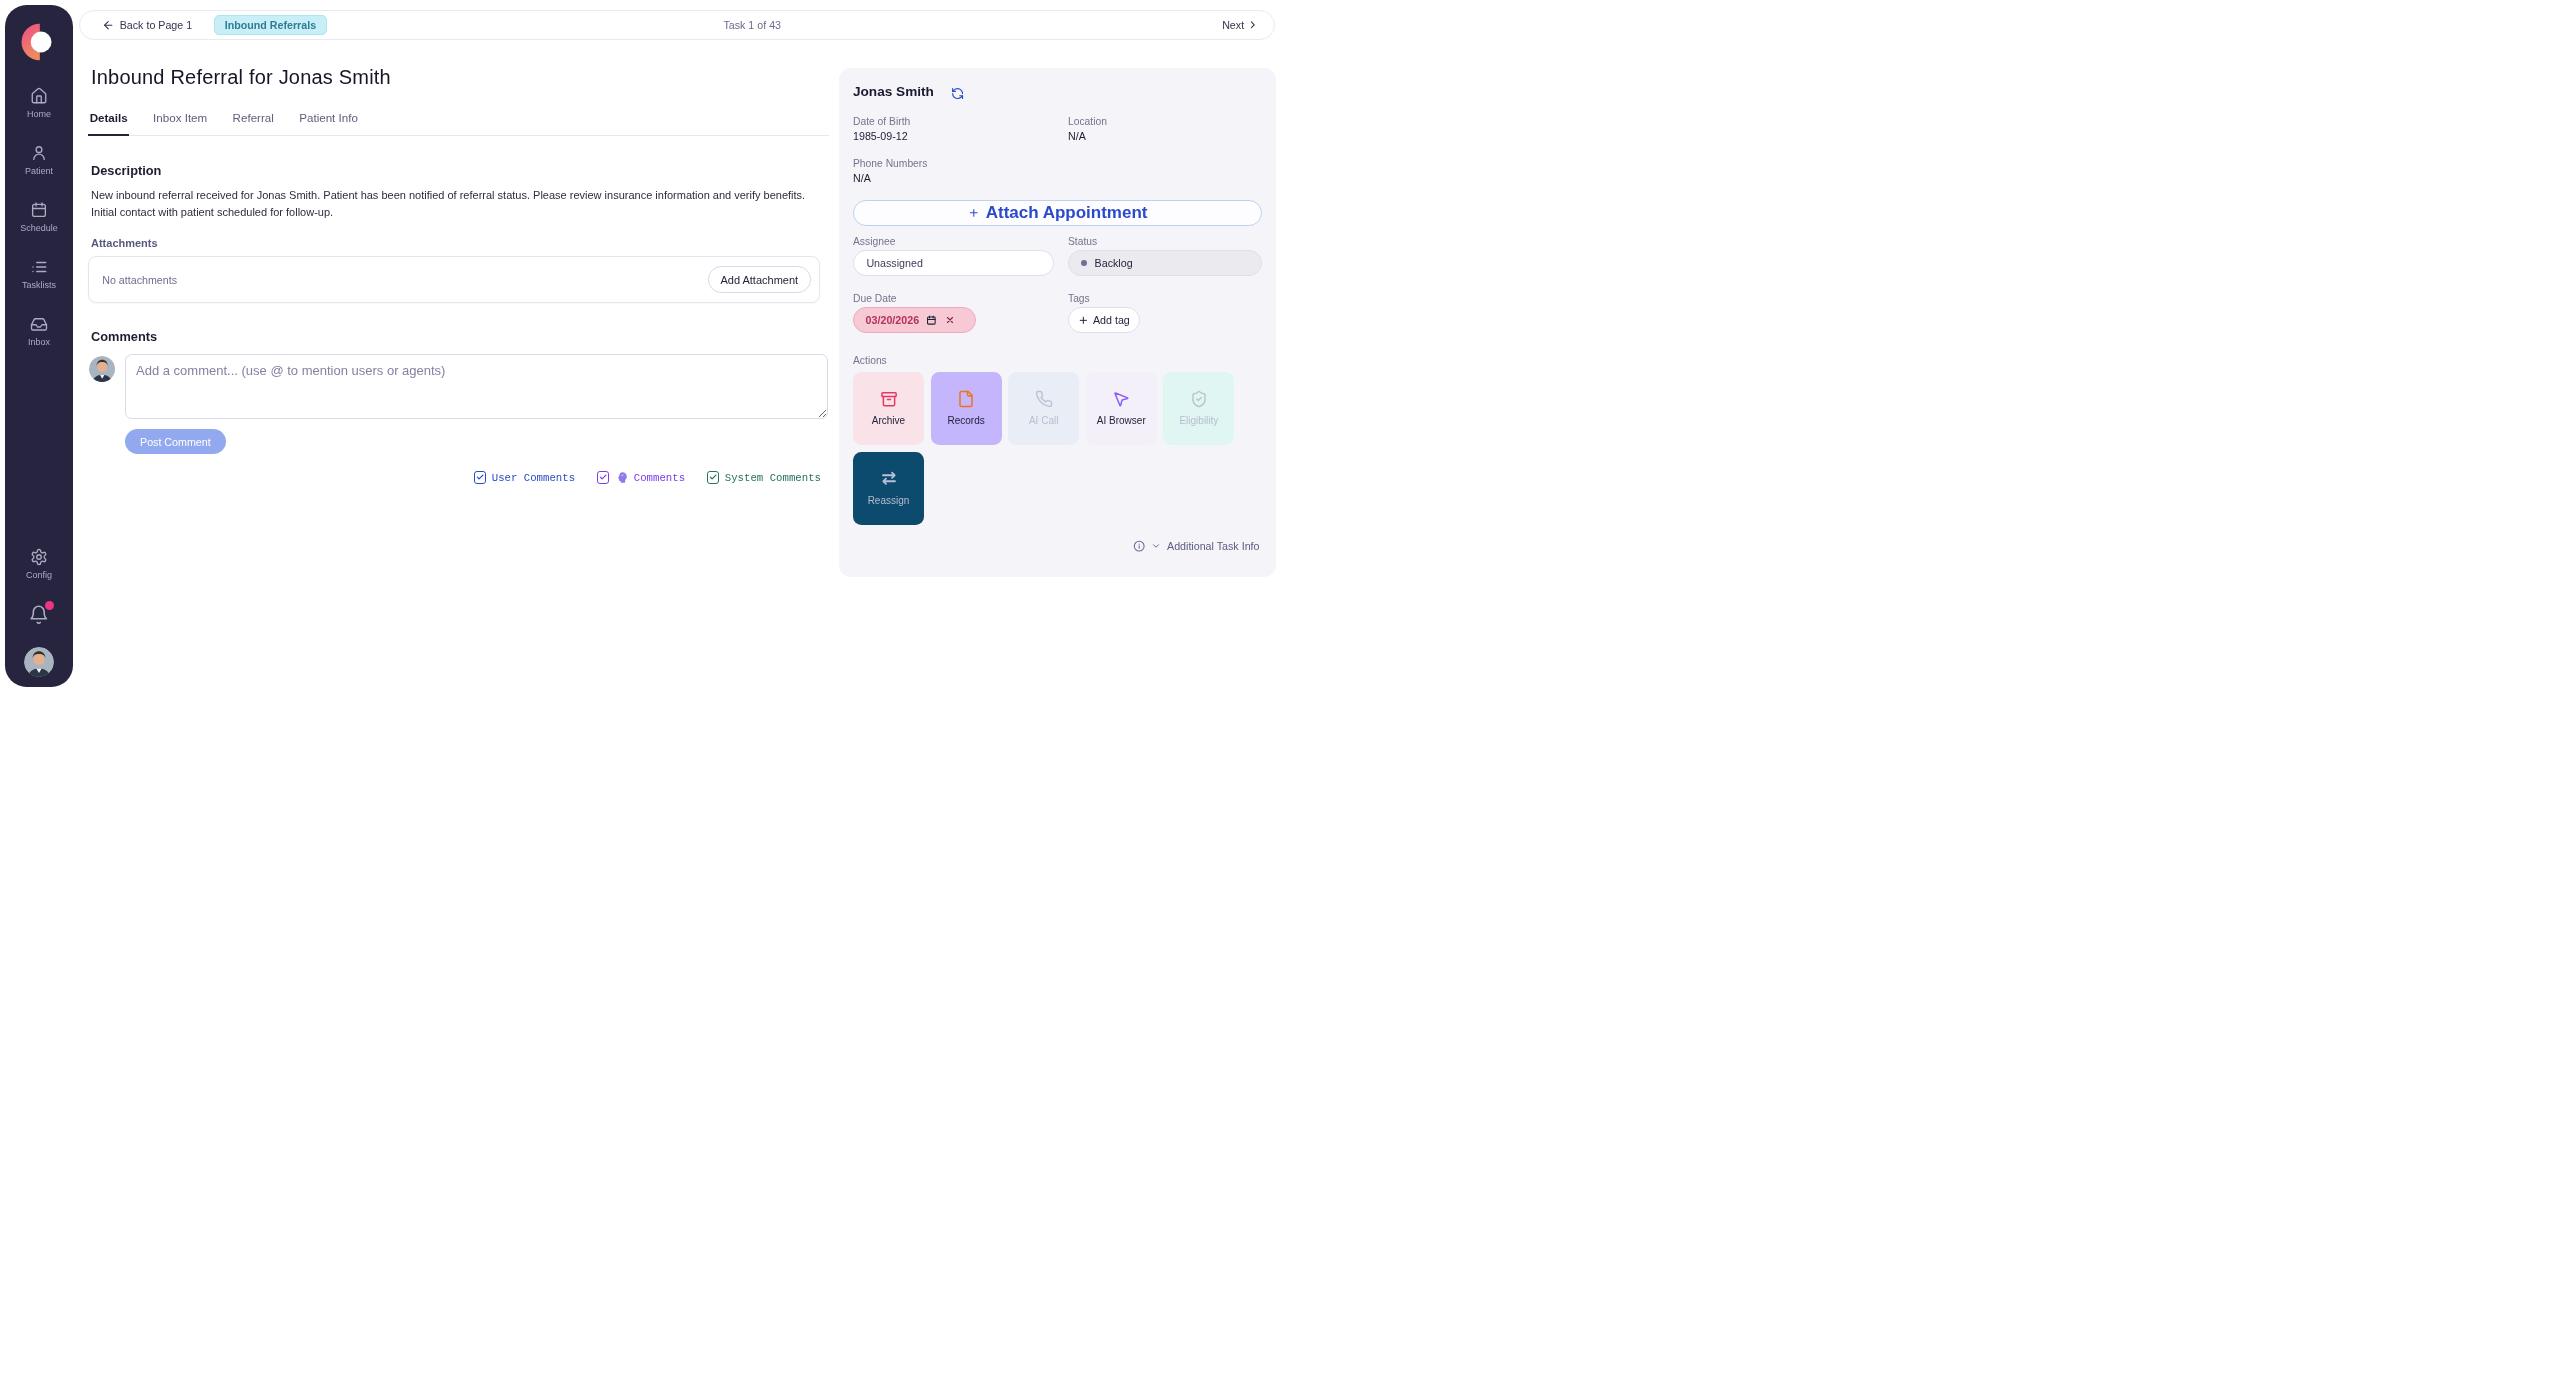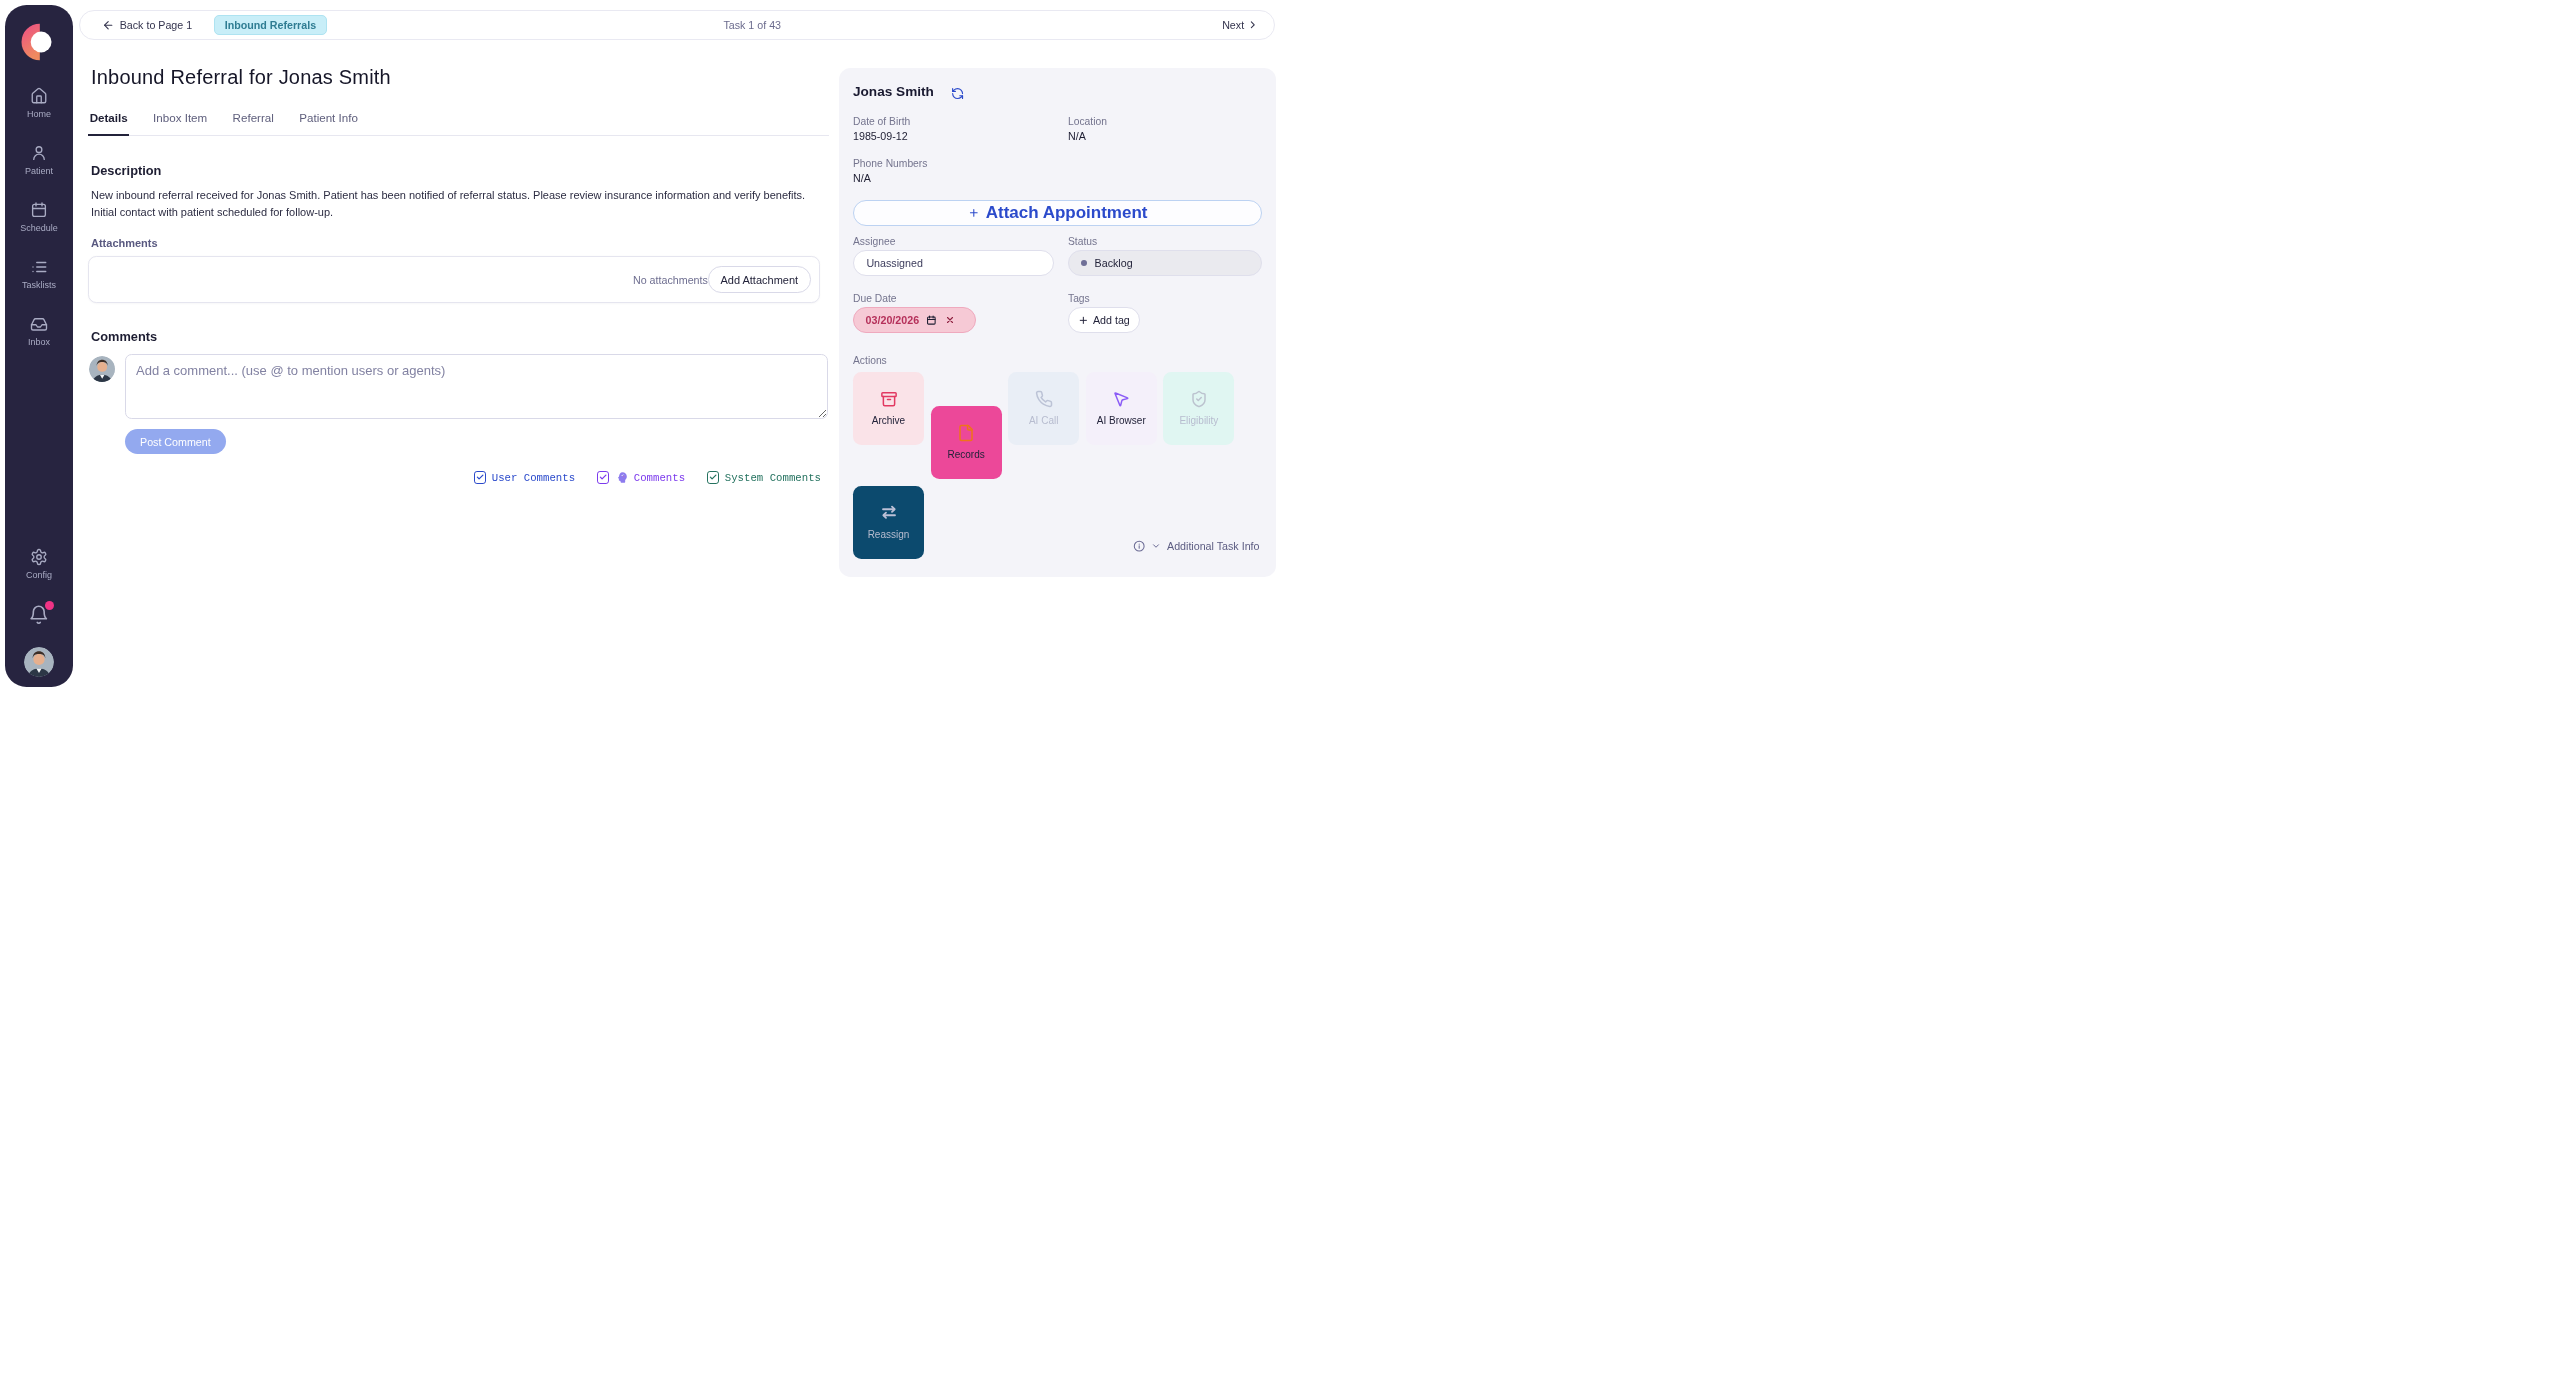--- a/index.html
+++ b/index.html
@@ -37,21 +37,21 @@
     border-bottom:0.8px solid #e7e7f0; }
   .tab { padding:0 1.7px 10px 1.7px; font-size:11.6px; color:#5e5e7c; cursor:pointer; border-bottom:2.1px solid transparent; margin-bottom:-0.8px; }
   .tab.active { color:#1d1d32; font-weight:700; border-bottom-color:#23233a; }
 
   .section-h { position:absolute; left:91px; font-size:12.8px; font-weight:700; color:#1d1d32; }
   .desc-body { position:absolute; left:91px; top:187px; width:727px; font-size:11px; line-height:17.3px; color:#2c2c42; }
 
   .attach-h { position:absolute; left:91px; top:237px; font-size:11px; font-weight:700; color:#595980; }
   .attach-box { position:absolute; left:88px; top:256px; width:732px; height:47px; background:#fff;
     border:0.8px solid #e5e5ef; border-radius:8.3px; box-shadow:0 0.8px 1.7px rgba(40,40,80,.04);
-    display:flex; align-items:center; justify-content:flex-end; padding:0 8.3px 0 13.2px; }
+    display:flex; align-items:center; justify-content:space-between; padding:0 8.3px 0 13.2px; }
   .attach-empty { font-size:10.7px; color:#6e6e90; }
   .btn-outline { background:#fff; border:0.8px solid #d9d9e8; border-radius:13.2px; padding:6.6px 11.6px;
     font-size:11px; color:#23233a; cursor:pointer; font-family:inherit; }
 
   .comment-avatar { position:absolute; left:89px; top:356px; width:26.4px; height:26.4px; border-radius:50%; overflow:hidden; }
   .comment-box { position:absolute; left:125px; top:354px; width:703px; height:65px;
     border:0.8px solid #d9d9e8; border-radius:6.6px; padding:8.3px 10px; font-size:13px; color:#2c2c42;
     font-family:inherit; resize:vertical; background:#fff; }
   .comment-box::placeholder { color:#8282a2; }
   .post-btn { position:absolute; left:125px; top:429px; background:#93a9ef; color:#fff; border:none;
@@ -86,21 +86,21 @@
   .pill-tag { left:229px; top:239px; width:72px; background:#fff; border:0.8px solid #dfdfec;
     justify-content:center; gap:4.1px; color:#23233a; }
   .due-x { margin-left:1.7px; cursor:pointer; display:flex; }
 
   .actions-grid { position:absolute; left:14px; top:304px; width:409px; display:flex; flex-wrap:wrap; gap:6.6px; }
   .action-btn { width:71px; height:73px; border-radius:8.3px; display:flex; flex-direction:column;
     align-items:center; justify-content:center; gap:7.4px; cursor:pointer; }
   .action-btn span { font-size:10px; line-height:11.6px; color:#23233a; text-align:center; max-width:51px; }
   .action-btn.disabled { cursor:default; }
   .action-btn.disabled span { color:#b7bccf; }
-  .a-archive { background:#fae3e8; } .a-records { background:#ec4899;margin-top:34px; } .a-call { background:#e9eef6; }
+  .a-archive { background:#fae3e8; } .a-records { background:#c4b5fd; } .a-call { background:#e9eef6; }
   .a-browser { background:#f4f0fa; } .a-elig { background:#e0f6f2; } .a-reassign { background:#0c4a6e; }
 
   .addl-info { position:absolute; right:16.5px; top:472px; display:flex; align-items:center; gap:5.8px;
     font-size:10.7px; color:#5c5c82; cursor:pointer; }
 </style>
 </head>
 <body>
 
 <div id="app">
 

